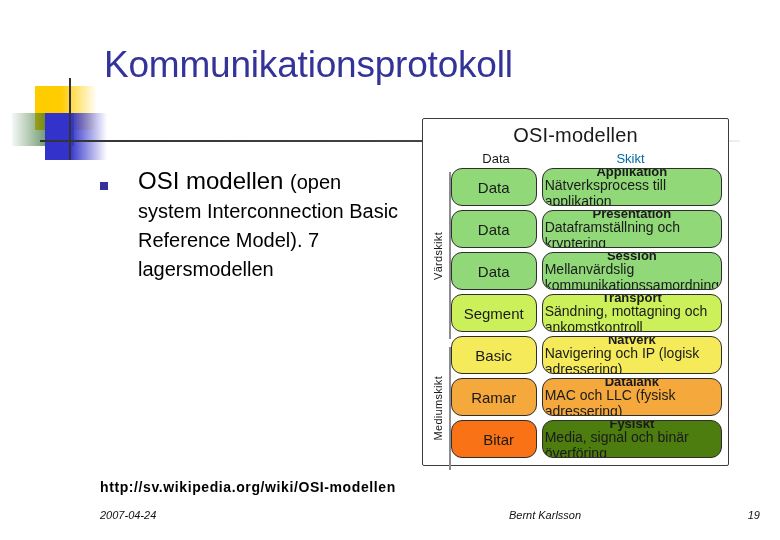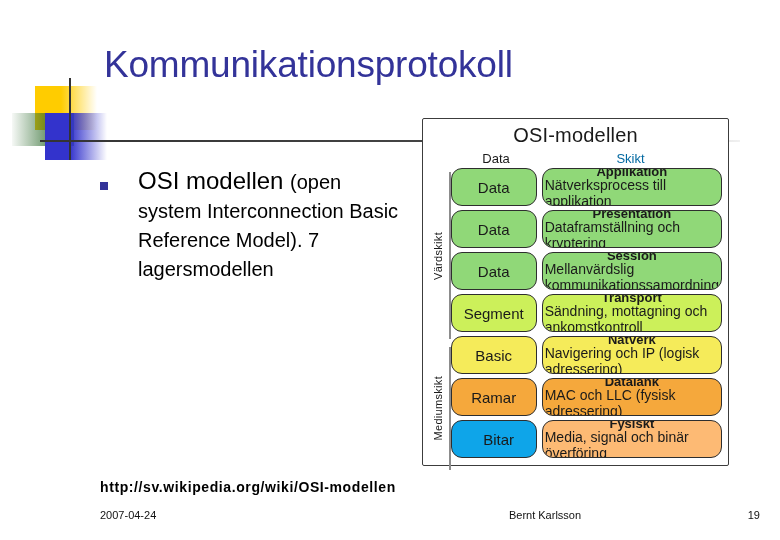--- a/index.html
+++ b/index.html
@@ -107,21 +107,21 @@
 
   
   .source-url {
     position: absolute; left: 100px; top: 479px;
     font-size: 14px; font-weight: bold; color: #000000;
     letter-spacing: .6px;
   }
   .footer-row {
     position: absolute; left: 100px; top: 509px; width: 660px;
     display: flex; align-items: baseline;
-    font-size: 11px; color: #111111;
+    font-size: 11px; color: #111111; font-style: italic;
   }
   .footer-date { width: 290px; }
   .footer-author { flex: 1; text-align: center; }
   .footer-page { width: 60px; text-align: right; }
 </style>
 </head>
 <body>
 
 <div class="deco">
   <div class="deco-yellow"></div>
@@ -201,22 +201,22 @@
           </div>
         </div>
         <div class="osi-row">
           <div class="cell cell-data" style="background: rgb(245, 168, 60);">Ramar</div>
           <div class="cell cell-layer" style="background: rgb(245, 168, 60);">
             <div class="layer-name">Datalänk</div>
             <div class="layer-desc">MAC och LLC (fysisk adressering)</div>
           </div>
         </div>
         <div class="osi-row">
-          <div class="cell cell-data" style="background: #0ea5e9; padding-left: 10px;">Bitar</div>
-          <div class="cell cell-layer" style="background: #fdba74;">
+          <div class="cell cell-data" style="background: #f97316; padding-left: 10px;">Bitar</div>
+          <div class="cell cell-layer" style="background: #4d7c0f;">
             <div class="layer-name">Fysiskt</div>
             <div class="layer-desc">Media, signal och binär överföring</div>
           </div>
         </div>
       </div>
   </div>
 </div>
 
 <div class="source-url">http://sv.wikipedia.org/wiki/OSI-modellen</div>
 <div class="footer-row">

